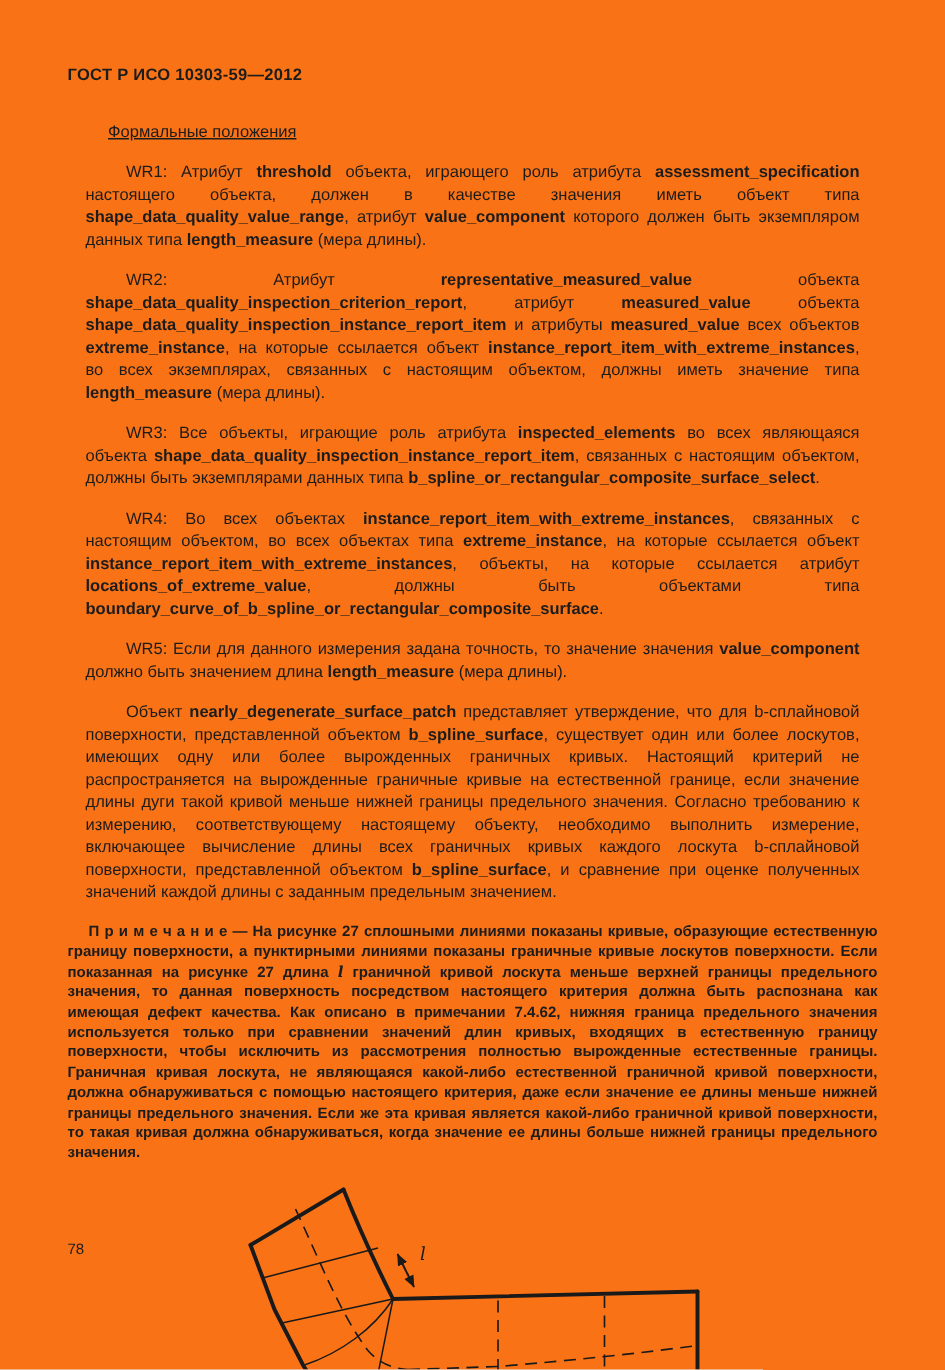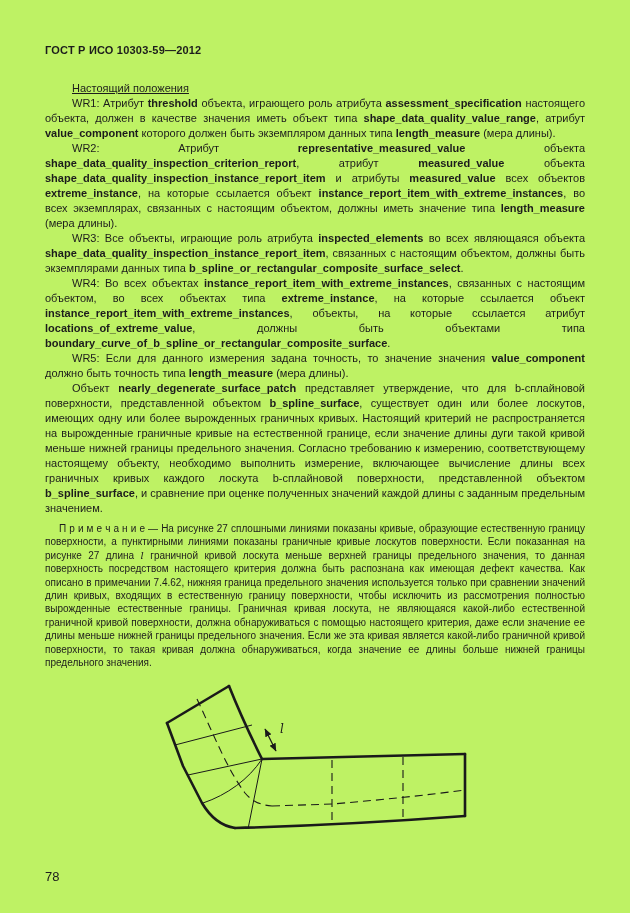--- a/index.html
+++ b/index.html
@@ -1,82 +1,83 @@
 <!DOCTYPE html>
 <html><head>
 <meta charset="utf-8">
 <style>
   html,body{margin:0;padding:0;background:#e8e8e8;}
   .page{
     position:relative;
     width:630px;height:913px;
     margin:0 auto;
-    background:#bef264;
+    background:#f97316;
     font-family:"Liberation Sans", sans-serif;
     color:#1c1c1c;
     overflow:hidden;
     box-sizing:border-box;
   }
   .doc-header{
     position:absolute;left:45px;top:44px;
     font-size:11px;font-weight:bold;letter-spacing:.2px;
   }
   .content{
     position:absolute;left:45px;top:81px;width:540px;
   }
   .intro-head{
     font-size:11px;line-height:15px;
     text-indent:27px;margin:0;
   }
   .intro-head span{text-decoration:underline;}
   .body-p{
     font-size:11px;line-height:15px;
-    text-align:justify;text-indent:27px;margin:0;
+    text-align:justify;text-indent:27px;margin:12px;
   }
   .heading-p{
     font-size:11px;line-height:15px;
     text-indent:27px;margin:0;font-weight:bold;
   }
   .note-p{
     font-size:10px;line-height:13.4px;
     text-align:justify;text-indent:14px;
     margin:6px 0 0 0;
+    font-weight:bold;
   }
   .body-p b,.heading-p b{font-weight:bold;}
   .note-p i{font-family:"DejaVu Serif",serif;font-style:italic;}
   .figure-wrap{
     margin-top:14px;text-align:center;
   }
   .figure-wrap svg{display:block;margin:0 auto;}
   .figure-caption{
     font-size:10px;margin-top:8px;text-align:center;color:#1c1c1c;
   }
   .page-number{
-    position:absolute;left:45px;top:828px;font-size:13px;margin-top:41px;
+    position:absolute;left:45px;top:828px;font-size:10px;
   }
   .fig-label{
     font-family:"DejaVu Serif",serif;font-style:italic;font-size:12px;
   }
 </style>
 </head>
 <body>
 
 <div class="page">
 
   <div class="doc-header">ГОСТ Р ИСО 10303-59—2012</div>
 
   <div class="content">
 
-    <p class="intro-head"><span>Настоящий положения</span></p>
+    <p class="intro-head"><span>Формальные положения</span></p>
 
     <p class="body-p"><span>WR1: Атрибут </span><b>threshold</b><span> объекта, играющего роль атрибута </span><b>assessment_specification</b><span> настоящего объекта, должен в качестве значения иметь объект типа </span><b>shape_data_quality_value_range</b><span>, атрибут </span><b>value_component</b><span> которого должен быть экземпляром данных типа </span><b>length_measure</b><span> (мера длины).</span></p>
     <p class="body-p"><span>WR2: Атрибут </span><b>representative_measured_value</b><span> объекта </span><b>shape_data_quality_inspection_criterion_report</b><span>, атрибут </span><b>measured_value</b><span> объекта </span><b>shape_data_quality_inspection_instance_report_item</b><span> и атрибуты </span><b>measured_value</b><span> всех объектов </span><b>extreme_instance</b><span>, на которые ссылается объект </span><b>instance_report_item_with_extreme_instances</b><span>, во всех экземплярах, связанных с настоящим объектом, должны иметь значение типа </span><b>length_measure</b><span> (мера длины).</span></p>
     <p class="body-p"><span>WR3: Все объекты, играющие роль атрибута </span><b>inspected_elements</b><span> во всех являющаяся объекта </span><b>shape_data_quality_inspection_instance_report_item</b><span>, связанных с настоящим объектом, должны быть экземплярами данных типа </span><b>b_spline_or_rectangular_composite_surface_select</b><span>.</span></p>
     <p class="body-p"><span>WR4: Во всех объектах </span><b>instance_report_item_with_extreme_instances</b><span>, связанных с настоящим объектом, во всех объектах типа </span><b>extreme_instance</b><span>, на которые ссылается объект </span><b>instance_report_item_with_extreme_instances</b><span>, объекты, на которые ссылается атрибут </span><b>locations_of_extreme_value</b><span>, должны быть объектами типа </span><b>boundary_curve_of_b_spline_or_rectangular_composite_surface</b><span>.</span></p>
-    <p class="body-p"><span>WR5: Если для данного измерения задана точность, то значение значения </span><b>value_component</b><span> должно быть точность типа </span><b>length_measure</b><span> (мера длины).</span></p>
+    <p class="body-p"><span>WR5: Если для данного измерения задана точность, то значение значения </span><b>value_component</b><span> должно быть значением длина </span><b>length_measure</b><span> (мера длины).</span></p>
 
 
     <p class="body-p"><span>Объект </span><b>nearly_degenerate_surface_patch</b><span> представляет утверждение, что для b-сплайновой поверхности, представленной объектом </span><b>b_spline_surface</b><span>, существует один или более лоскутов, имеющих одну или более вырожденных граничных кривых. Настоящий критерий не распространяется на вырожденные граничные кривые на естественной границе, если значение длины дуги такой кривой меньше нижней границы предельного значения. Согласно требованию к измерению, соответствующему настоящему объекту, необходимо выполнить измерение, включающее вычисление длины всех граничных кривых каждого лоскута b-сплайновой поверхности, представленной объектом </span><b>b_spline_surface</b><span>, и сравнение при оценке полученных значений каждой длины с заданным предельным значением.</span></p>
 
     <p class="note-p"><span>П р и м е ч а н и е — На рисунке 27 сплошными линиями показаны кривые, образующие естественную границу поверхности, а пунктирными линиями показаны граничные кривые лоскутов поверхности. Если показанная на рисунке 27 длина </span><i>l</i><span> граничной кривой лоскута меньше верхней границы предельного значения, то данная поверхность посредством настоящего критерия должна быть распознана как имеющая дефект качества. Как описано в примечании 7.4.62, нижняя граница предельного значения используется только при сравнении значений длин кривых, входящих в естественную границу поверхности, чтобы исключить из рассмотрения полностью вырожденные естественные границы. Граничная кривая лоскута, не являющаяся какой-либо естественной граничной кривой поверхности, должна обнаруживаться с помощью настоящего критерия, даже если значение ее длины меньше нижней границы предельного значения. Если же эта кривая является какой-либо граничной кривой поверхности, то такая кривая должна обнаруживаться, когда значение ее длины больше нижней границы предельного значения.</span></p>
 
     <div class="figure-wrap">
       <svg width="400" height="158" viewBox="0 0 400 158" fill="none" stroke="#1a1a1a">
         <defs>
           <marker id="arr" viewBox="0 0 10 10" refX="9" refY="5" markerWidth="6.5" markerHeight="6.5" orient="auto-start-reverse" fill="#1a1a1a" stroke="none">

